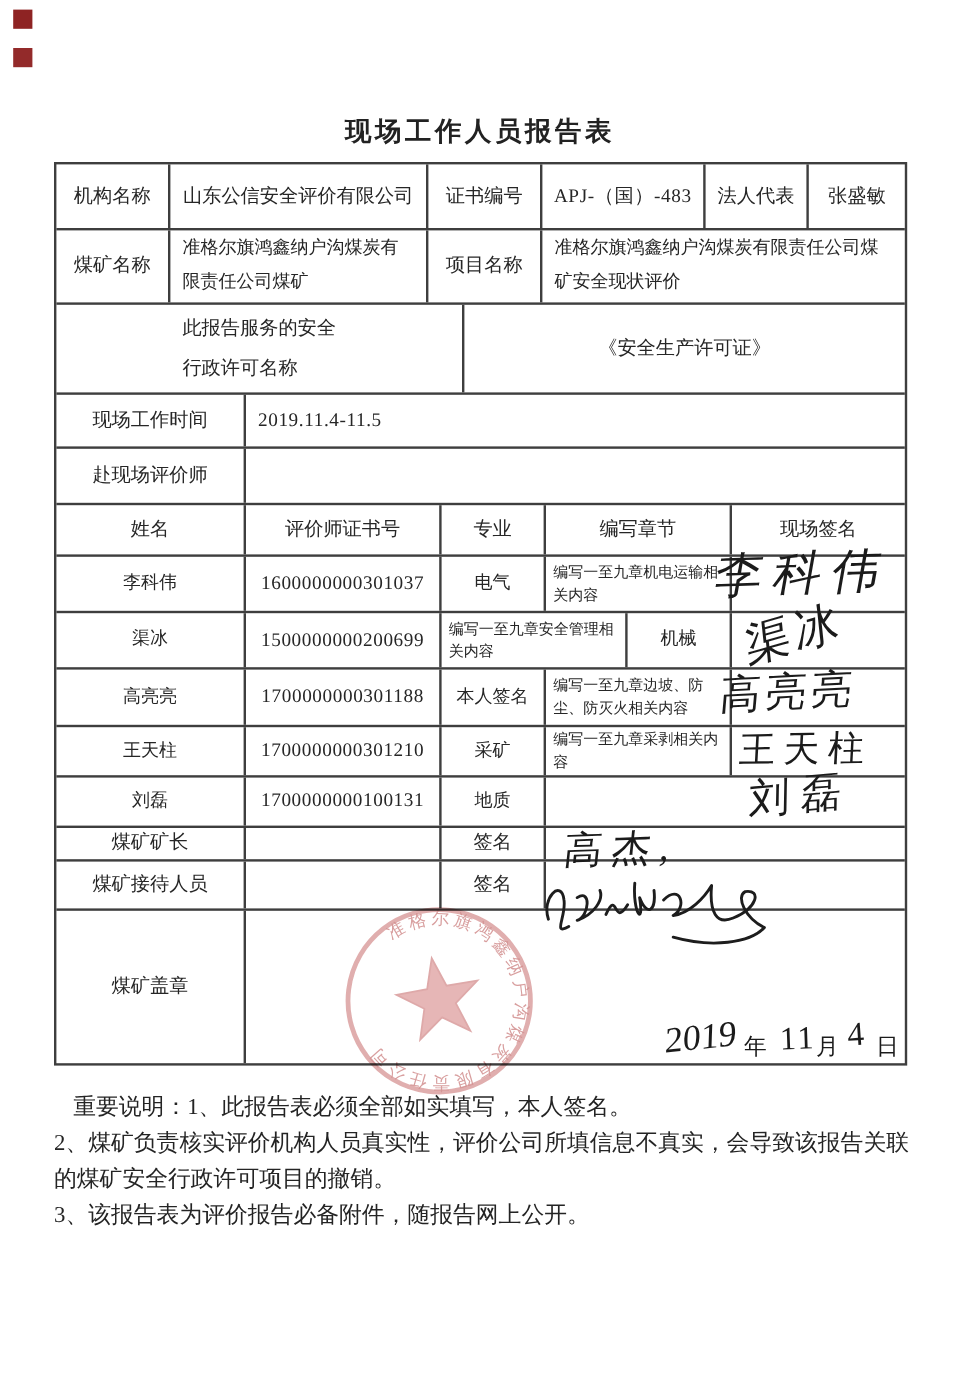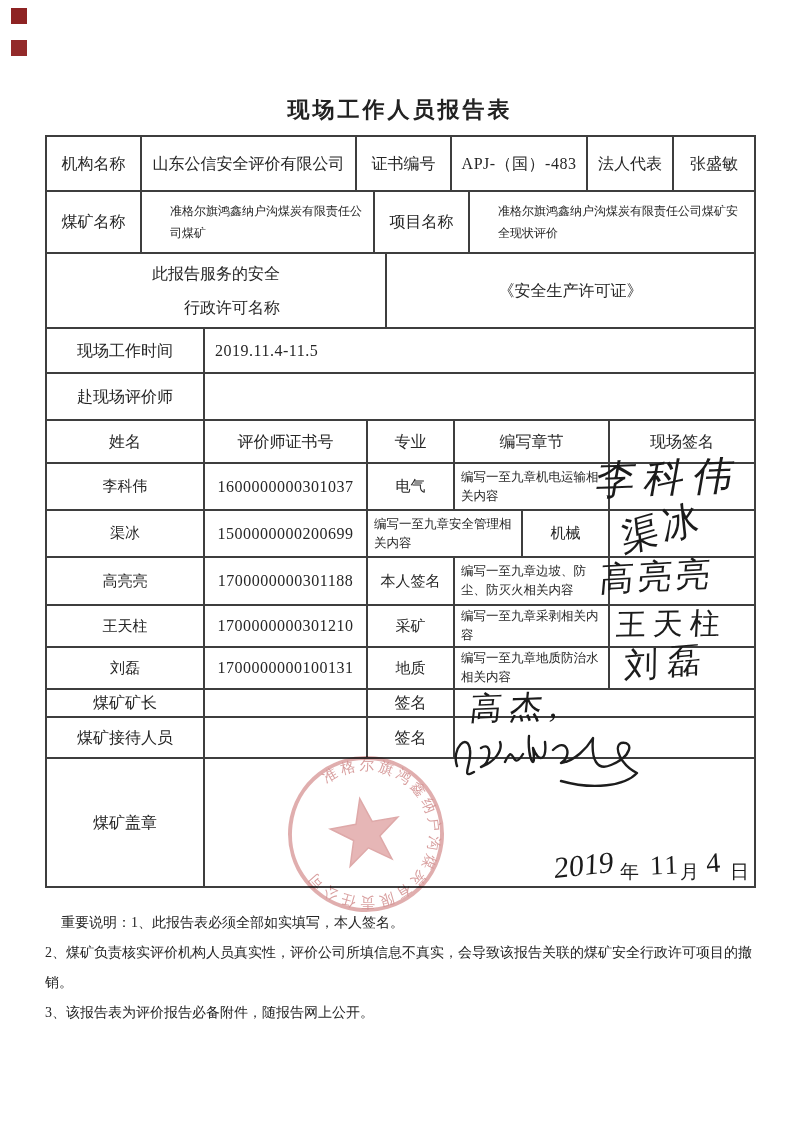--- a/index.html
+++ b/index.html
@@ -8,25 +8,25 @@
   .page{position:relative;width:800px;height:1148px;background:#fff;overflow:hidden;
         font-family:"Liberation Serif",serif;color:var(--ink);}
   .marker{position:absolute;width:16px;height:16px;background:#8e2323;}
   .m1{left:11px;top:8px;} .m2{left:11px;top:40px;background:#932a2a;}
   .title{position:absolute;top:95px;left:0;width:100%;text-align:center;
          font-size:22px;font-weight:bold;letter-spacing:3px;color:#222;}
   .table{position:absolute;left:45px;top:135px;width:711px;border:2px solid var(--bd);background:transparent;}
   .row{display:flex;border-bottom:2px solid var(--bd);}
   .row:last-child{border-bottom:none;}
   .c{border-right:2px solid var(--bd);display:flex;align-items:center;justify-content:center;
-     text-align:right;font-size:16px;line-height:1.35;overflow:visible;}
+     text-align:left;font-size:16px;line-height:1.35;overflow:visible;}
   .c:last-child{border-right:none;}
   .grow{flex:1;}
   .left{justify-content:flex-start;text-align:left;padding:2px 10px;}
-  .sm{font-size:12px;line-height:1.85;margin-left:18px;}
+  .sm{font-size:15px;line-height:1.85;}
   .ch{font-size:12.5px;line-height:1.5;padding:2px 6px;justify-content:flex-start;text-align:left;}
   .num{font-size:16px;letter-spacing:.5px;}
   .lic{line-height:34px;}
   
   .r1{height:55px}.r2{height:62px}.r3{height:75px}.r4{height:45px}.r5{height:47px}
   .r6{height:43px}.r7{height:47px}.r8{height:47px}.r9{height:48px}.r10{height:42px}
   .r11{height:42px}.r12{height:28px}.r13{height:41px}.r14{height:127px}
   
   .wA1{width:95px}.wA2{width:215px}.wA3{width:95px}.wA4{width:136px}.wA5{width:86px}
   .wL{width:340px}.wK{width:158px}
@@ -43,21 +43,21 @@
   .scribble{position:absolute;left:443px;top:720px;z-index:6;}
   .stamp{position:absolute;left:276px;top:744px;z-index:5;mix-blend-mode:multiply;opacity:.9;}
   .date{position:absolute;left:554px;top:846px;width:200px;height:50px;z-index:6;}
   .d{position:absolute;font-family:"Liberation Serif",serif;color:#1b1b1b;}
   .dy{left:0;top:2px;font-size:30px;transform:rotate(-6deg) skewX(-8deg);}
   .du1{left:66px;top:13px;font-size:19px;}
   .dm{left:96px;top:4px;font-size:27px;transform:rotate(-2deg);letter-spacing:2px;}
   .du2{left:126px;top:13px;font-size:19px;}
   .dd{left:152px;top:1px;font-size:28px;transform:rotate(-4deg);}
   .du3{left:176px;top:13px;font-size:19px;}
-  .notes{position:absolute;left:45px;top:908px;width:718px;font-size:14px;line-height:30px;color:#242424;}
+  .notes{position:absolute;left:45px;top:908px;width:718px;font-size:19px;line-height:30px;color:#242424;}
   .notes p{margin:0;}
   .notes p:first-child{text-indent:16px;}
 </style>
 </head>
 <body>
 
 <div class="page">
 
   <div class="marker m1"></div>
   <div class="marker m2"></div>
@@ -147,23 +147,20 @@
       <div class="c wB4 ch">
           <span>编写一至九章采剥相关内容</span>
         </div>
       <div class="c grow"></div>
     </div>
 
     <div class="row r11">
       <div class="c wB1" style="font-size:15px">刘磊</div>
       <div class="c wB2 num">1700000000100131</div>
       <div class="c wB3" style="font-size:15px">地质</div>
-      <div class="c wB4 ch">
-          <span>编写一至九章地质防治水相关内容</span>
-        </div>
       <div class="c grow"></div>
     </div>
 
     <div class="row r12">
       <div class="c wB1">煤矿矿长</div>
       <div class="c wB2"></div>
       <div class="c wB3">签名</div>
       <div class="c grow"></div>
     </div>
 

